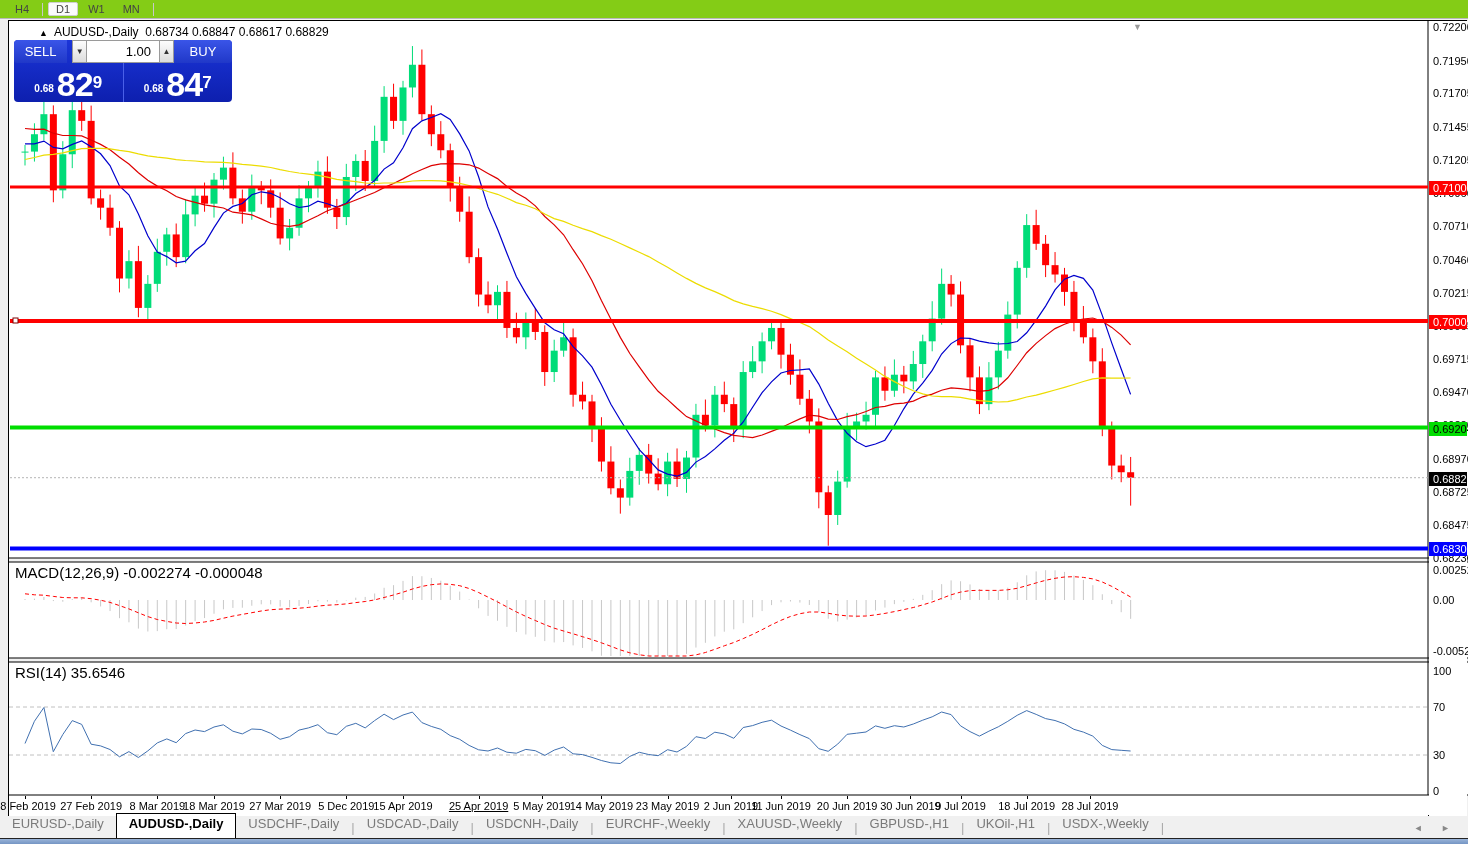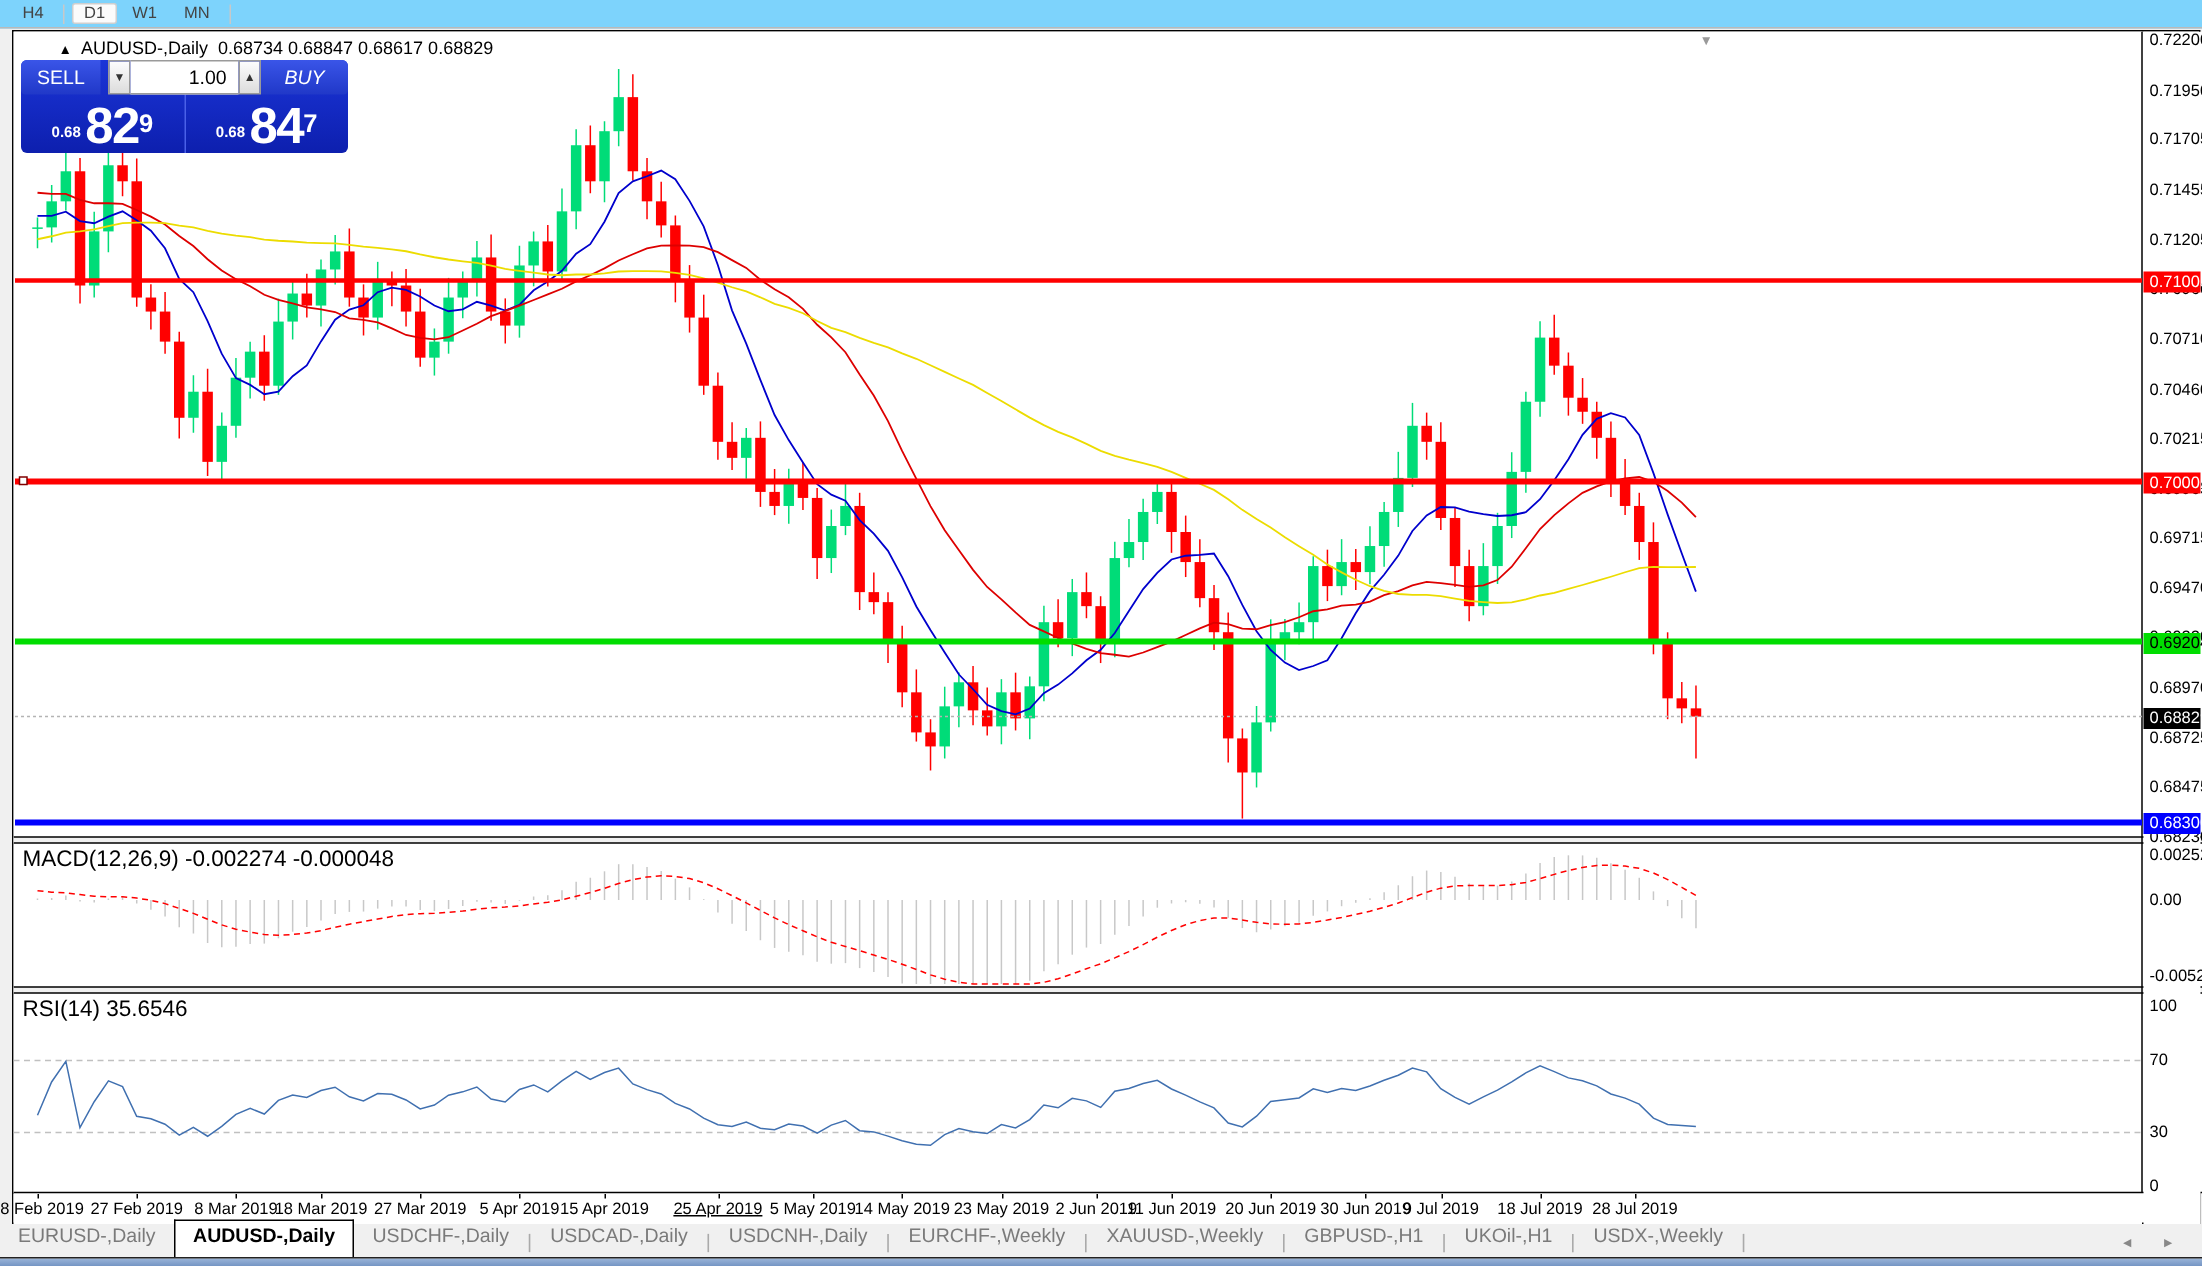--- a/index.html
+++ b/index.html
@@ -1,39 +1,39 @@
 <!DOCTYPE html>
 <html><head>
 <meta charset="utf-8">
 <style>
   html,body{margin:0;padding:0;background:#fff;}
   #app{position:relative;width:1468px;height:844px;overflow:hidden;
        font-family:"Liberation Sans",sans-serif;background:#f0f0f0;}
   
-  #tf-toolbar{position:absolute;left:0;top:0;width:1468px;height:19px;background:#7dd3fc;
+  #tf-toolbar{position:absolute;left:0;top:0;width:1468px;height:19px;background:#84cc16;
               border-bottom:1px solid #b9b9b9;display:flex;align-items:center;padding-left:6px;box-sizing:border-box;text-align:center;}
   .tf-btn{font-size:11px;color:#444;padding:1px 8px;margin:0 1px;cursor:default;}
   .tf-btn.active{background:#fbfbfb;border:1px solid #cfcfcf;border-radius:2px;padding:0 7px;}
   .tf-sep{width:1px;height:13px;background:#c8c8c8;margin:0 4px;}
   
   #chart-window{position:absolute;left:8px;top:20px;width:1459px;height:796px;background:#fff;
                 border:1px solid #000;box-sizing:border-box;}
   #chart-svg{position:absolute;left:0;top:0;}
   #shift-marker{position:absolute;left:1124px;top:1px;color:#9a9a9a;font-size:9px;}
   
   #symbol-header{position:absolute;left:30px;top:4px;font-size:12px;color:#000;white-space:nowrap;}
   #symbol-header .tri{font-size:9px;margin-right:6px;}
   
   #trade-panel{position:absolute;left:5px;top:19px;width:218px;height:62px;
                background:linear-gradient(#1b35d8,#0d1fae);border-radius:4px;padding:0;}
   #tp-top{position:relative;height:23px;display:flex;align-items:stretch;}
   .tp-btn{background:linear-gradient(#3a55e8,#2038c8);color:#fff;font-size:13px;display:flex;
           align-items:center;justify-content:center;cursor:pointer;}
   #sell-btn{width:66px;border-top-left-radius:4px;border-bottom-left-radius:3px;}
-  #buy-btn{width:72px;margin-left:auto;border-top-right-radius:4px;border-bottom-right-radius:3px;font-style:italic;}
+  #buy-btn{width:72px;margin-left:auto;border-top-right-radius:4px;border-bottom-right-radius:3px;}
   .spin-btn{width:16px;background:linear-gradient(#fdfdfd,#dcdcdc);border:1px solid #9a9a9a;
             color:#333;font-size:8px;display:flex;align-items:center;justify-content:center;cursor:pointer;}
   #vol-input{width:62px;border:1px solid #9a9a9a;border-left:none;border-right:none;
              font-size:13px;text-align:right;padding-right:8px;color:#000;
              font-family:"Liberation Sans",sans-serif;}
   #tp-prices{display:flex;height:39px;}
   .tp-price{flex:1;color:#fff;display:flex;align-items:flex-end;justify-content:center;
             padding-bottom:3px;cursor:pointer;}
   #tp-sell-price{border-right:1px solid #4a60e8;}
   .tp-small{font-size:10px;font-weight:bold;margin-right:3px;line-height:20px;}
@@ -519,21 +519,21 @@
         <div class="date-label" style="left: 16px;">18 Feb 2019</div>
         <div style="position: absolute; top: 0px; width: 1px; height: 3px; background: rgb(0, 0, 0); left: 16px;"></div>
         <div class="date-label" style="left: 82.15px;">27 Feb 2019</div>
         <div style="position: absolute; top: 0px; width: 1px; height: 3px; background: rgb(0, 0, 0); left: 82.15px;"></div>
         <div class="date-label" style="left: 148.3px;">8 Mar 2019</div>
         <div style="position: absolute; top: 0px; width: 1px; height: 3px; background: rgb(0, 0, 0); left: 148.3px;"></div>
         <div class="date-label" style="left: 205px;">18 Mar 2019</div>
         <div style="position: absolute; top: 0px; width: 1px; height: 3px; background: rgb(0, 0, 0); left: 205px;"></div>
         <div class="date-label" style="left: 271.15px;">27 Mar 2019</div>
         <div style="position: absolute; top: 0px; width: 1px; height: 3px; background: rgb(0, 0, 0); left: 271.15px;"></div>
-        <div class="date-label" style="left: 337.3px;">5 Apr 2019</div>
+        <div class="date-label" style="left: 337.3px;">5 Dec 2019</div>
         <div style="position: absolute; top: 0px; width: 1px; height: 3px; background: rgb(0, 0, 0); left: 337.3px;"></div>
         <div class="date-label" style="left: 394px;">15 Apr 2019</div>
         <div style="position: absolute; top: 0px; width: 1px; height: 3px; background: rgb(0, 0, 0); left: 394px;"></div>
         <div class="date-label" style="left: 469.6px; text-decoration: underline;">25 Apr 2019</div>
         <div style="position: absolute; top: 0px; width: 1px; height: 3px; background: rgb(0, 0, 0); left: 469.6px;"></div>
         <div class="date-label" style="left: 532.915px;">5 May 2019</div>
         <div style="position: absolute; top: 0px; width: 1px; height: 3px; background: rgb(0, 0, 0); left: 532.915px;"></div>
         <div class="date-label" style="left: 592.45px;">14 May 2019</div>
         <div style="position: absolute; top: 0px; width: 1px; height: 3px; background: rgb(0, 0, 0); left: 592.45px;"></div>
         <div class="date-label" style="left: 658.6px;">23 May 2019</div>

